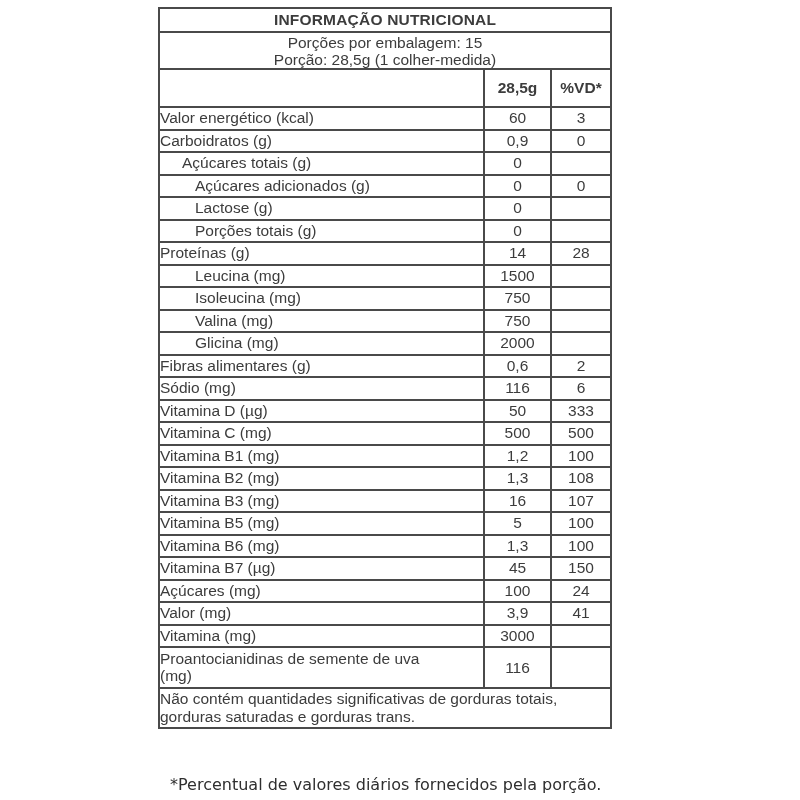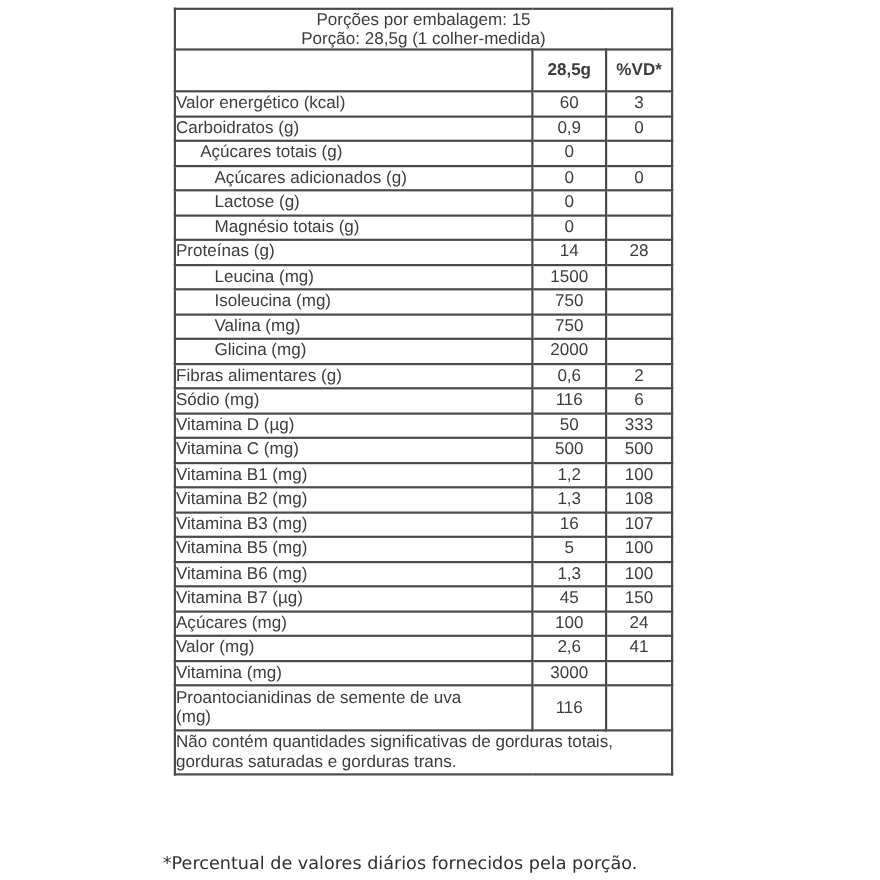--- a/index.html
+++ b/index.html
@@ -69,40 +69,43 @@
   tr.tall td { height: 36px; }
   tr.tall td.label { line-height: 17px; padding-top: 1px; padding-bottom: 2px; padding-right: 30px; }
   .note-row td {
     height: 38px;
     padding: 2px 6px 3px 9px;
     line-height: 18px;
     text-align: left;
   }
   .footnote {
     position: absolute;
-    left: 148px;
+    left: 170px;
     top: 775px;
     font-family: "DejaVu Sans", sans-serif;
     font-size: 16px;
     color: #2f2f2f;
     white-space: nowrap;
   }
 </style>
 </head>
 <body>
 
 <div class="page">
 
   <table class="nutri">
     <colgroup>
       <col style="width:325px">
       <col style="width:67px">
       <col style="width:60px">
     </colgroup>
     <tbody>
+      <tr class="title-row">
+        <td colspan="3">INFORMAÇÃO NUTRICIONAL</td>
+      </tr>
       <tr class="servings-row">
         <td colspan="3">
           <div>Porções por embalagem: 15</div>
           <div>Porção: 28,5g (1 colher-medida)</div>
         </td>
       </tr>
       <tr class="header-row">
         <td></td>
         <td>28,5g</td>
         <td>%VD*</td>
@@ -128,21 +131,21 @@
           <td class="label indent-2">Açúcares adicionados (g)</td>
           <td class="amount">0</td>
           <td class="dv">0</td>
         </tr>
         <tr>
           <td class="label indent-2">Lactose (g)</td>
           <td class="amount">0</td>
           <td class="dv"></td>
         </tr>
         <tr>
-          <td class="label indent-2">Magnésio totais (g)</td>
+          <td class="label indent-2">Porções totais (g)</td>
           <td class="amount">0</td>
           <td class="dv"></td>
         </tr>
         <tr>
           <td class="label indent-0">Proteínas (g)</td>
           <td class="amount">14</td>
           <td class="dv">28</td>
         </tr>
         <tr>
           <td class="label indent-2">Leucina (mg)</td>
@@ -214,21 +217,21 @@
           <td class="amount">45</td>
           <td class="dv">150</td>
         </tr>
         <tr>
           <td class="label indent-0">Açúcares (mg)</td>
           <td class="amount">100</td>
           <td class="dv">24</td>
         </tr>
         <tr>
           <td class="label indent-0">Valor (mg)</td>
-          <td class="amount">2,6</td>
+          <td class="amount">3,9</td>
           <td class="dv">41</td>
         </tr>
         <tr>
           <td class="label indent-0">Vitamina (mg)</td>
           <td class="amount">3000</td>
           <td class="dv"></td>
         </tr>
         <tr class="tall">
           <td class="label indent-0">Proantocianidinas de semente de uva (mg)</td>
           <td class="amount">116</td>

